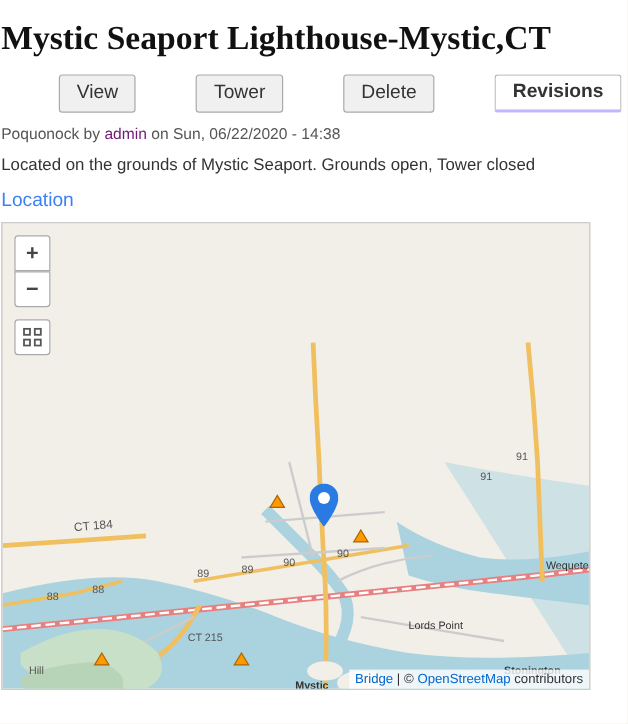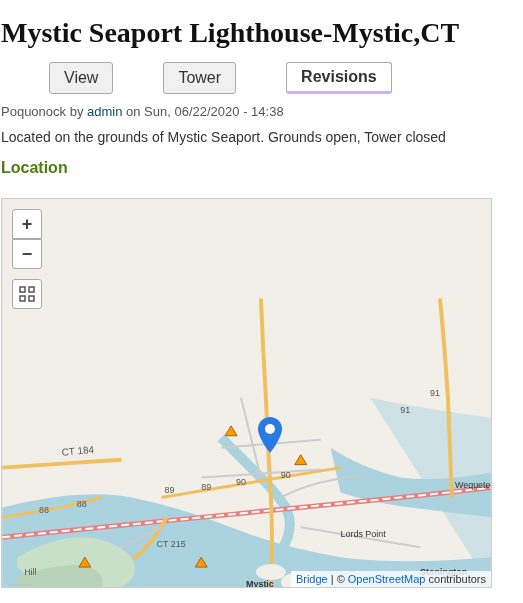--- a/index.html
+++ b/index.html
@@ -41,35 +41,35 @@
       border-bottom: 3px solid #c4b5fd;
       font-weight: bold;
     }
     .submitted-line {
       font-size: 13px;
       font-family: Arial, sans-serif;
       color: #555;
       margin-bottom: 10px;
     }
     .submitted-line a {
-      color: #0c4a6e;
+      color: #701a75;
       text-decoration: none;
     }
     .description {
       font-size: 14px;
       font-family: Arial, sans-serif;
       color: #333;
       margin-bottom: 14px;
     }
     .section-label {
       font-size: 16px;
-      font-weight: bold;
-      font-family: Arial, sans-serif;
-      margin-bottom: 21px;
-      color: #4d7c0f;
+      font-weight: normal;
+      font-family: Arial, sans-serif;
+      margin-bottom: 8px;
+      color: #3b82f6;
     }
     .map-container {
       width: 491px;
       height: 390px;
       border: 1px solid #ccc;
       position: relative;
       overflow: hidden;
       background: #e8e0d8;
     }
     .map-controls {
@@ -143,20 +143,21 @@
   </style>
 </head>
 <body>
 
 <div class="page-wrapper">
   <h1 class="page-title">Mystic Seaport Lighthouse-Mystic,CT</h1>
 
   <div class="tab-bar">
     <button class="tab-btn">View</button>
     <button class="tab-btn">Tower</button>
+    <button class="tab-btn">Delete</button>
     <button class="tab-btn active">Revisions</button>
   </div>
 
   <div class="submitted-line">
     <span>Poquonock by </span><a href="#">admin</a><span> on Sun, 06/22/2020 - 14:38</span>
   </div>
 
   <div class="description">Located on the grounds of Mystic Seaport. Grounds open, Tower closed</div>
 
   <div class="section-label">Location</div>

